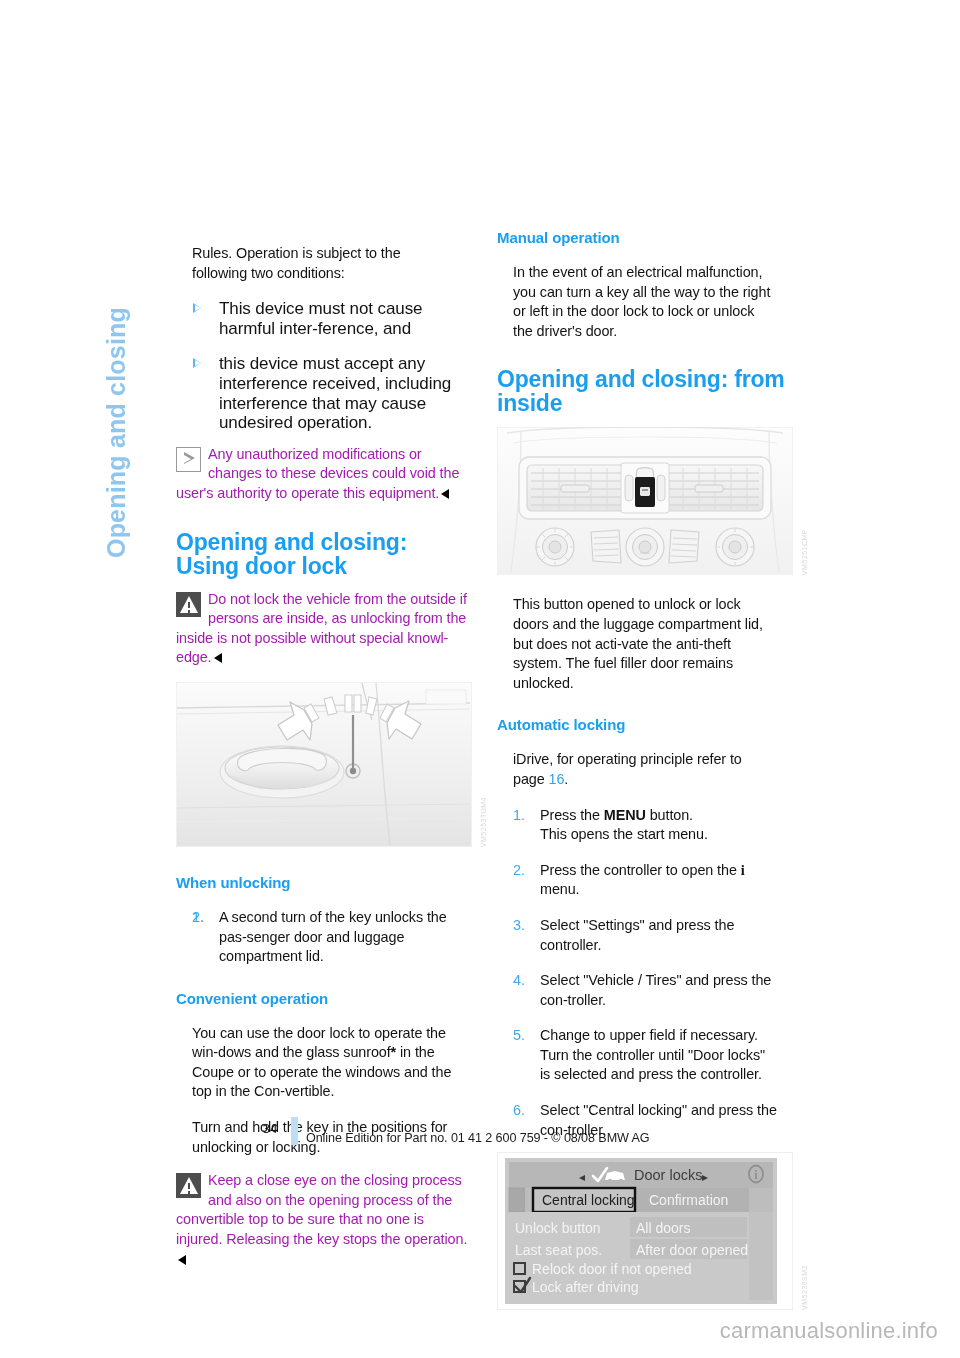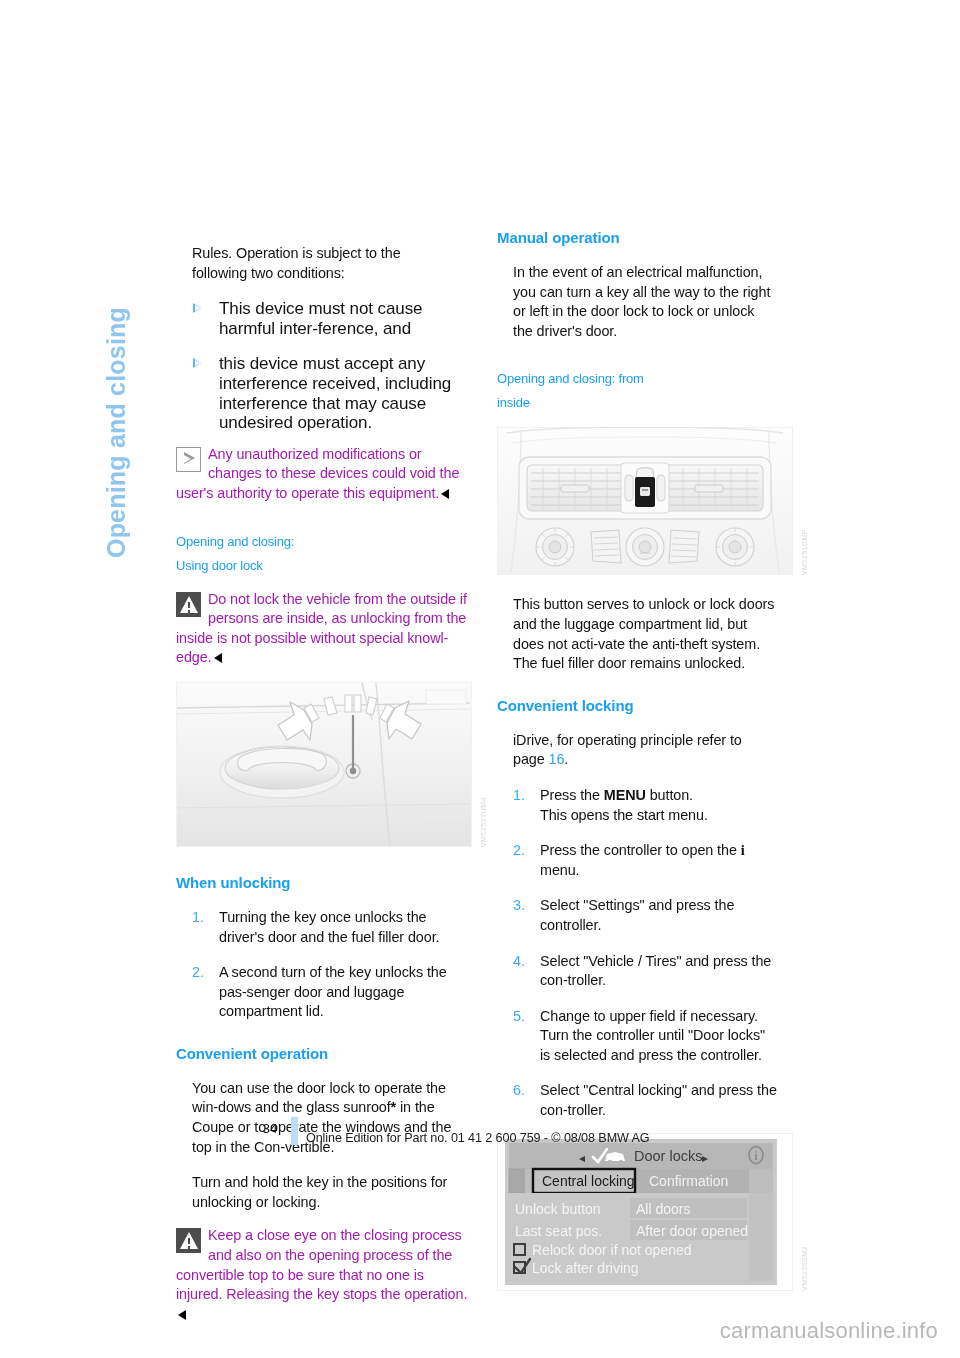--- a/index.html
+++ b/index.html
@@ -57,22 +57,22 @@
 
   .body-text {
     font-size: 14.4px;
     line-height: 19.6px;
     color: #131313;
     margin-bottom: 14px;
     letter-spacing: -0.1px;
   }
 
   h2.section {
-    font-size: 13px;
-    font-weight: normal;
+    font-size: 23px;
+    font-weight: bold;
     color: #1a9ff0;
     line-height: 24px;
     margin: 26px 0 12px 0;
     letter-spacing: -0.2px;
   }
 
   h3.sub {
     font-size: 15px;
     font-weight: bold;
     color: #1a9ff0;
@@ -362,21 +362,20 @@
         <path d="M219 26 L233 19 L229 32 L245 42 L236 57 L220 47 L213 57 L211 41 Z" fill="#ffffff" stroke="#c6c6c6" stroke-width="1.3" stroke-linejoin="round"></path>
       </svg>
       <span class="fig-code">VM5253TUM4</span>
     </div>
 
     <h3 class="sub">When unlocking</h3>
 
     <ol class="num-list">
       <li>
         <span class="num-marker">1.</span>
-        <span>Turning the key once unlocks the driver's door and the fuel filler door.</span>
       </li>
       <li>
         <span class="num-marker">2.</span>
         <span>A second turn of the key unlocks the pas-senger door and luggage compartment lid.</span>
       </li>
     </ol>
 
     <h3 class="sub">Convenient operation</h3>
 
     <p class="body-text"><span>You can use the door lock to operate the win-dows and the glass sunroof</span><span class="bold">*</span><span> in the Coupe or to operate the windows and the top in the Con-vertible.</span></p>
@@ -503,23 +502,23 @@
         <g stroke="#d6d6d6" stroke-width="1">
           <path d="M176 111 L200 112"></path>
             <path d="M175 117 L200 118"></path>
           <path d="M175 123 L199 124"></path>
             <path d="M174 129 L199 130"></path>
         </g>
       </svg>
       <span class="fig-code">VM5251CMP</span>
     </div>
 
-    <p class="body-text">This button serves to unlock or lock doors and the luggage compartment lid, but does not acti-vate the anti-theft system. The fuel filler door remains unlocked.</p>
-
-    <h3 class="sub">Convenient locking</h3>
+    <p class="body-text">This button opened to unlock or lock doors and the luggage compartment lid, but does not acti-vate the anti-theft system. The fuel filler door remains unlocked.</p>
+
+    <h3 class="sub">Automatic locking</h3>
 
     <p class="body-text"><span>iDrive, for operating principle refer to page </span><span class="pageref">16</span><span>.</span></p>
 
     <ol class="num-list">
       <li>
         <span class="num-marker">1.</span>
         <span>Press the </span><span class="bold">MENU</span><span> button.</span>
         <span class="sub-line">This opens the start menu.</span>
       </li>
       <li>

